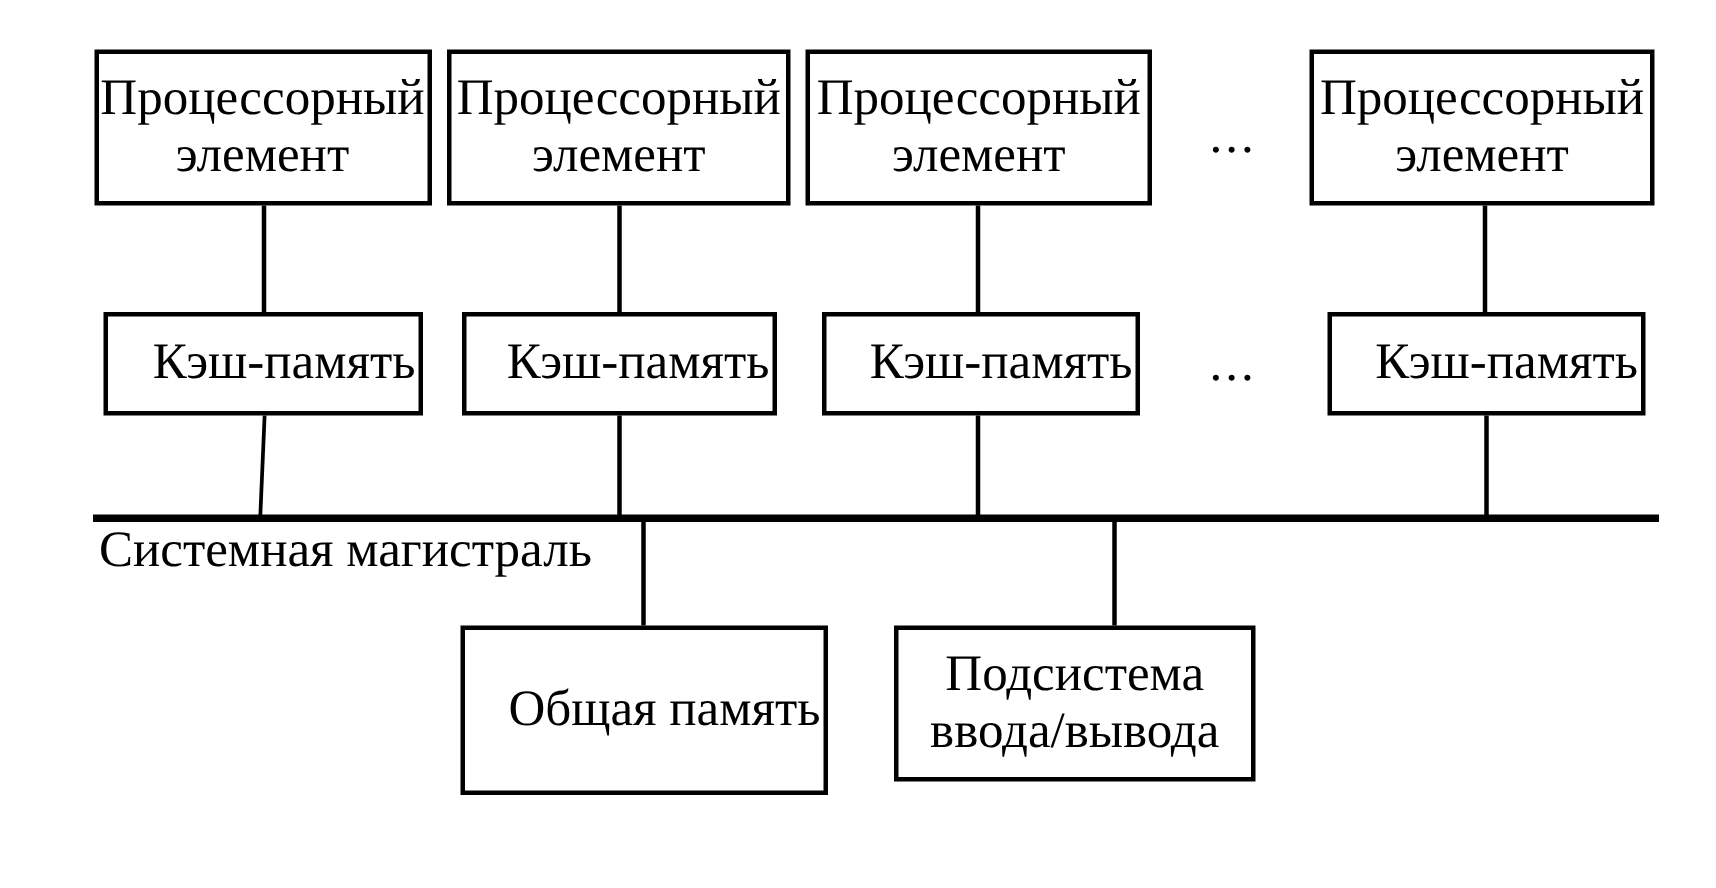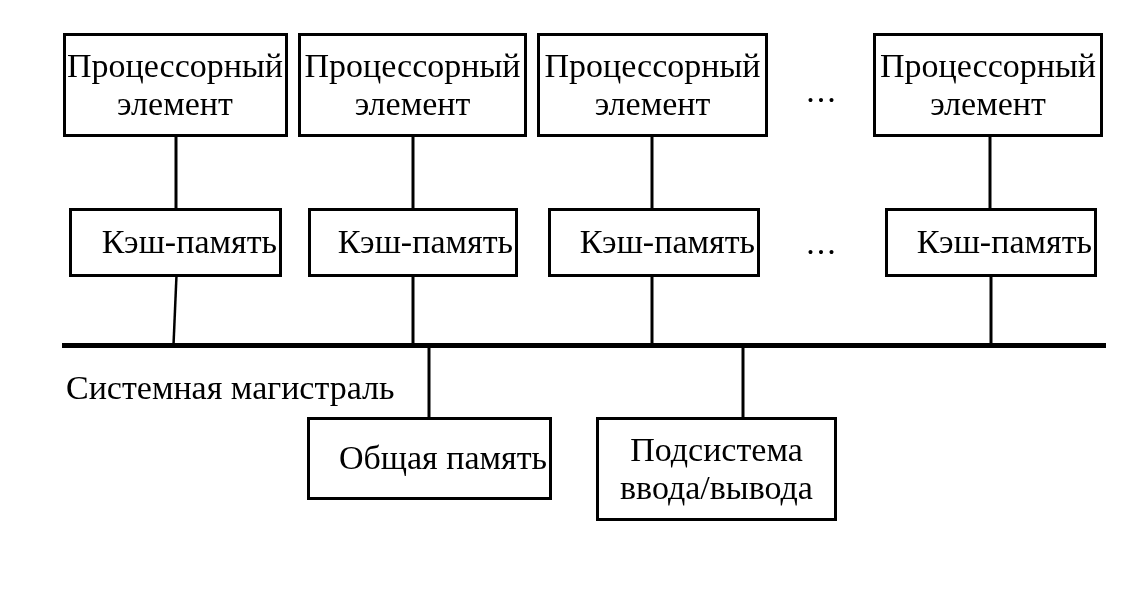--- a/index.html
+++ b/index.html
@@ -49,21 +49,21 @@
     display: flex;
     align-items: center;
     justify-content: center;
   }
   .dots-row1 { left: 799px; top: 45px;  height: 92px; }
   .dots-row2 { left: 799px; top: 208px; height: 69px; }
 
   .bus-label {
     position: absolute;
     left: 66px;
-    top: 369px;
+    top: 348px;
     font-size: 34px;
     white-space: nowrap;
   }
 </style>
 </head>
 <body>
 
 <div class="canvas">
 
   <svg class="lines-layer" width="1144" height="592" viewBox="0 0 1144 592">
@@ -109,20 +109,20 @@
     <span>Кэш-память</span>
   </div>
   <div class="box cache-box" style="left:885px; width:212px;">
     <span>Кэш-память</span>
   </div>
 
   <div class="dots dots-row2">...</div>
 
   <div class="bus-label">Системная магистраль</div>
 
-  <div class="box bottom-box" style="left:307px; width:245px; height:83px;">
+  <div class="box bottom-box" style="left:307px; width:245px; height:113px;">
     <span>Общая память</span>
   </div>
   <div class="box bottom-box" style="left:596px; width:241px;">
     <span>Подсистема ввода/вывода</span>
   </div>
 
 </div>
 
 </body></html>

